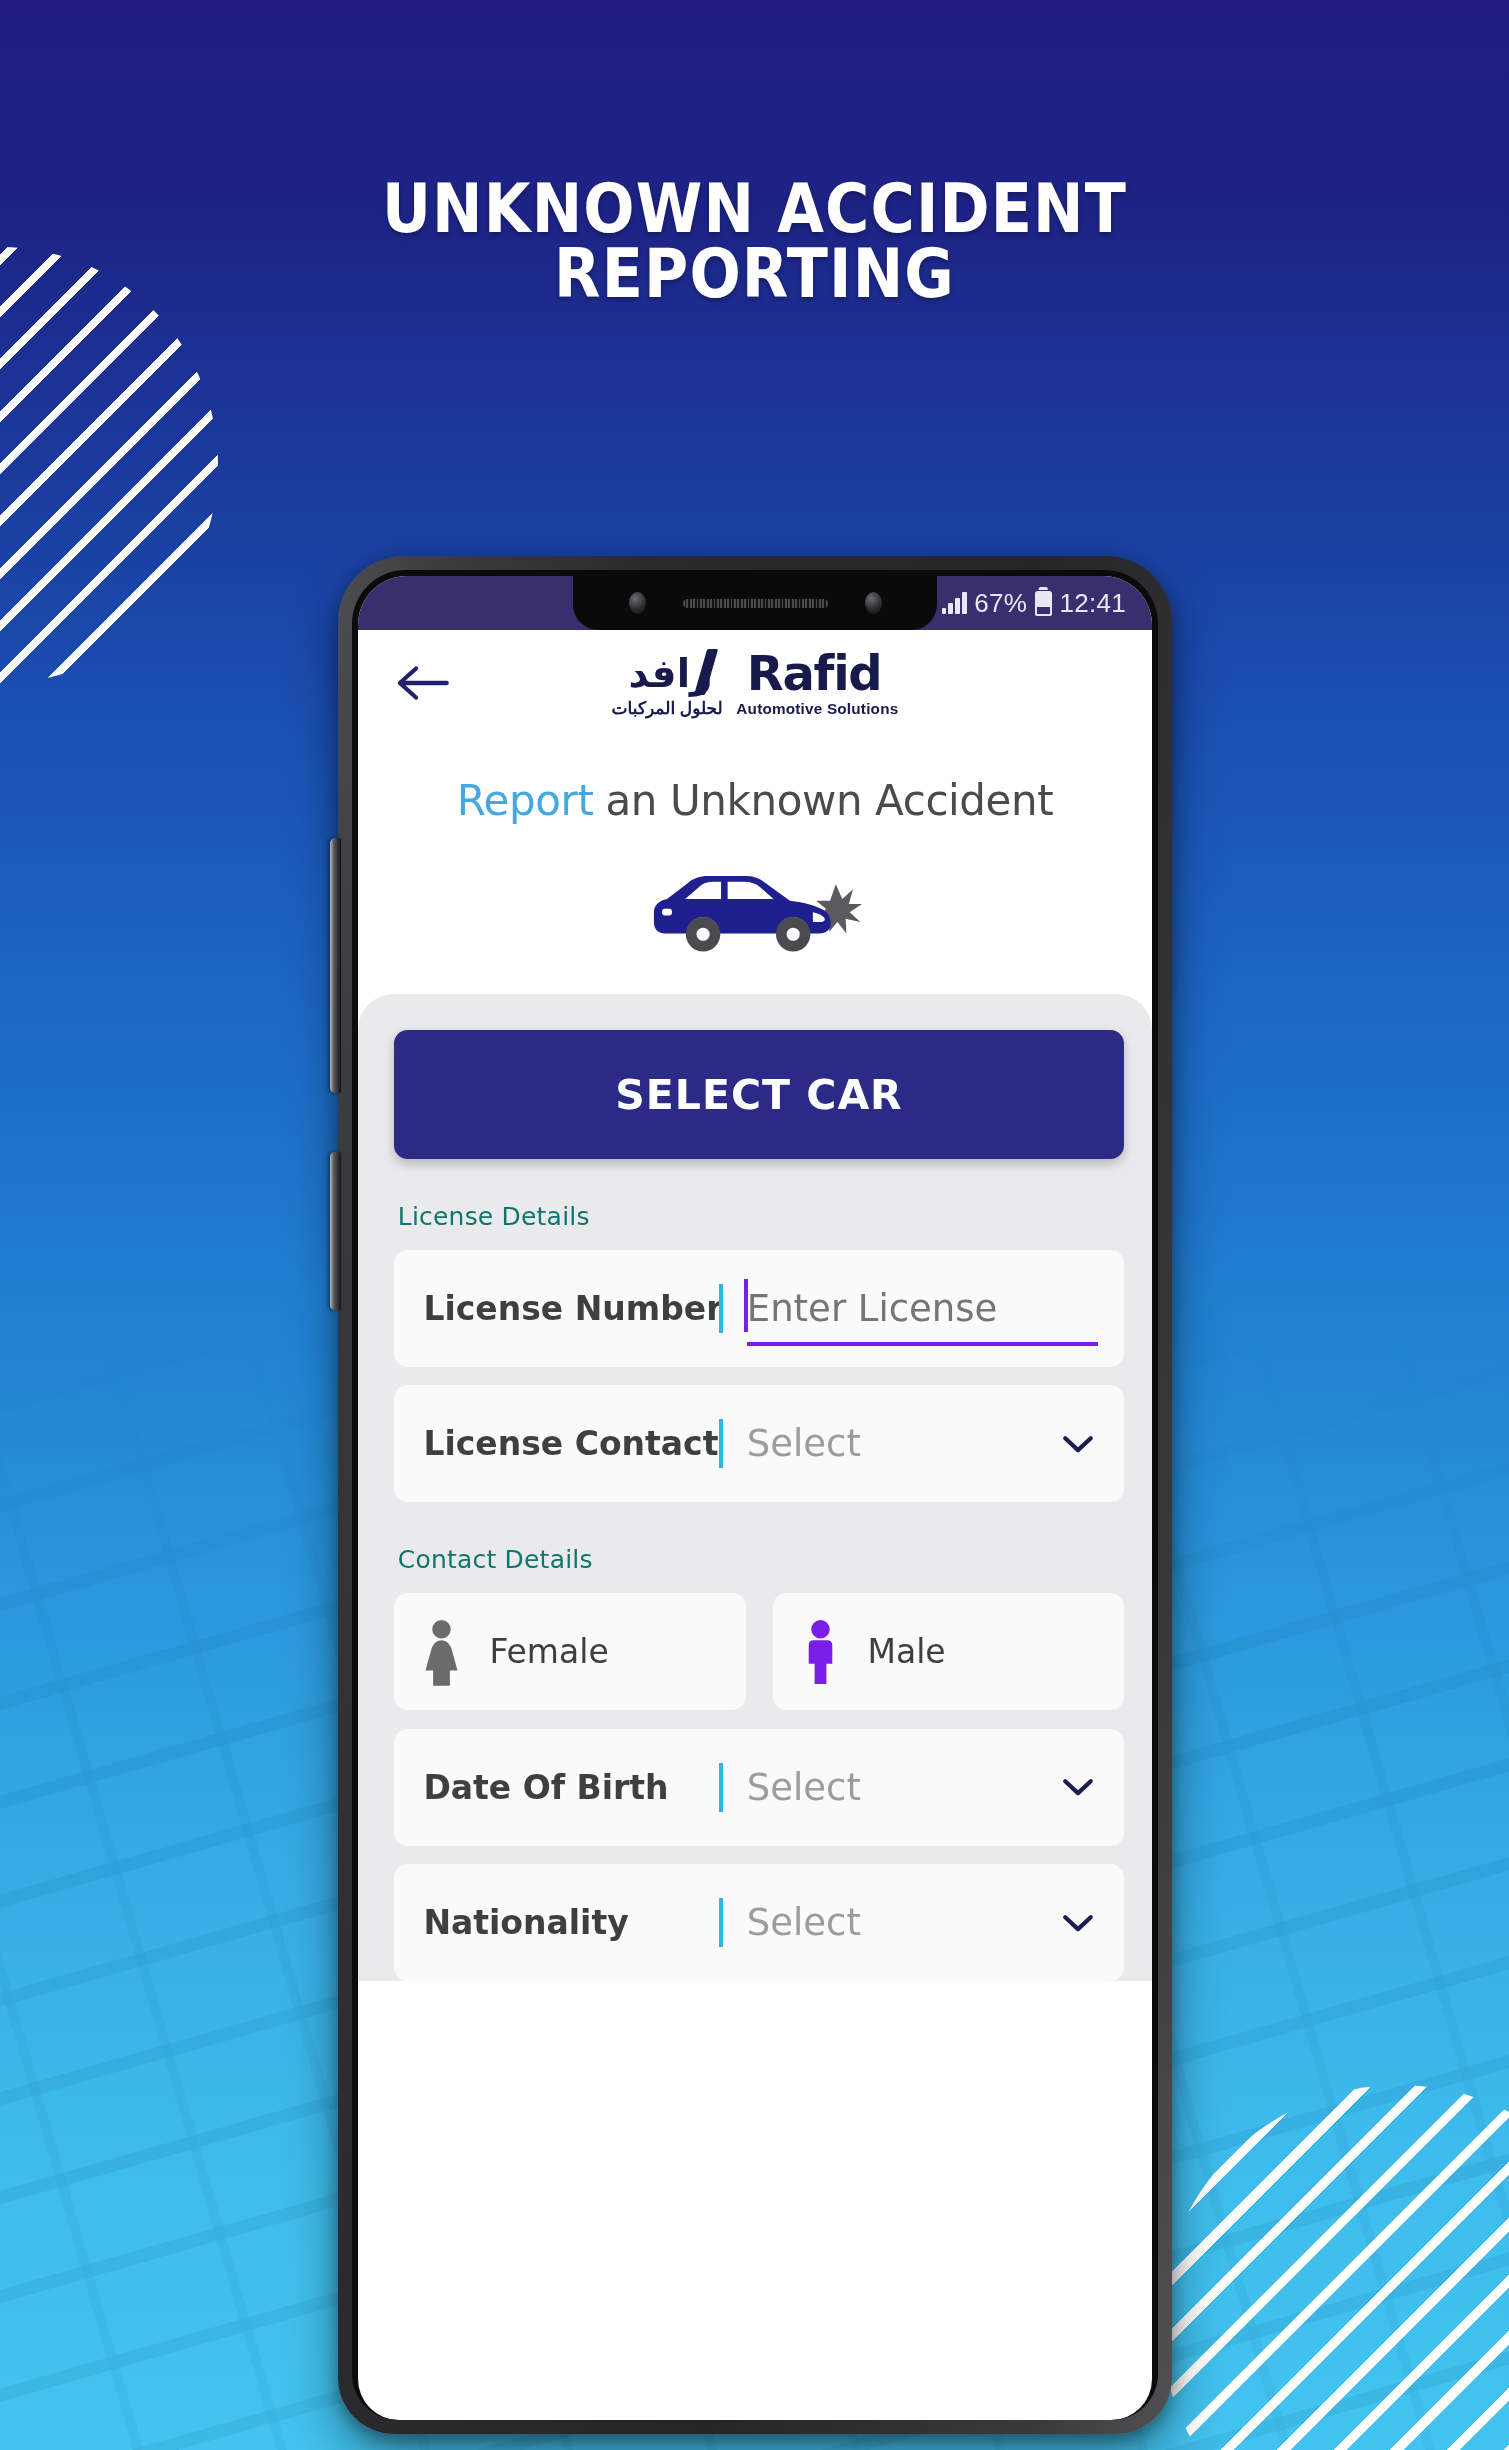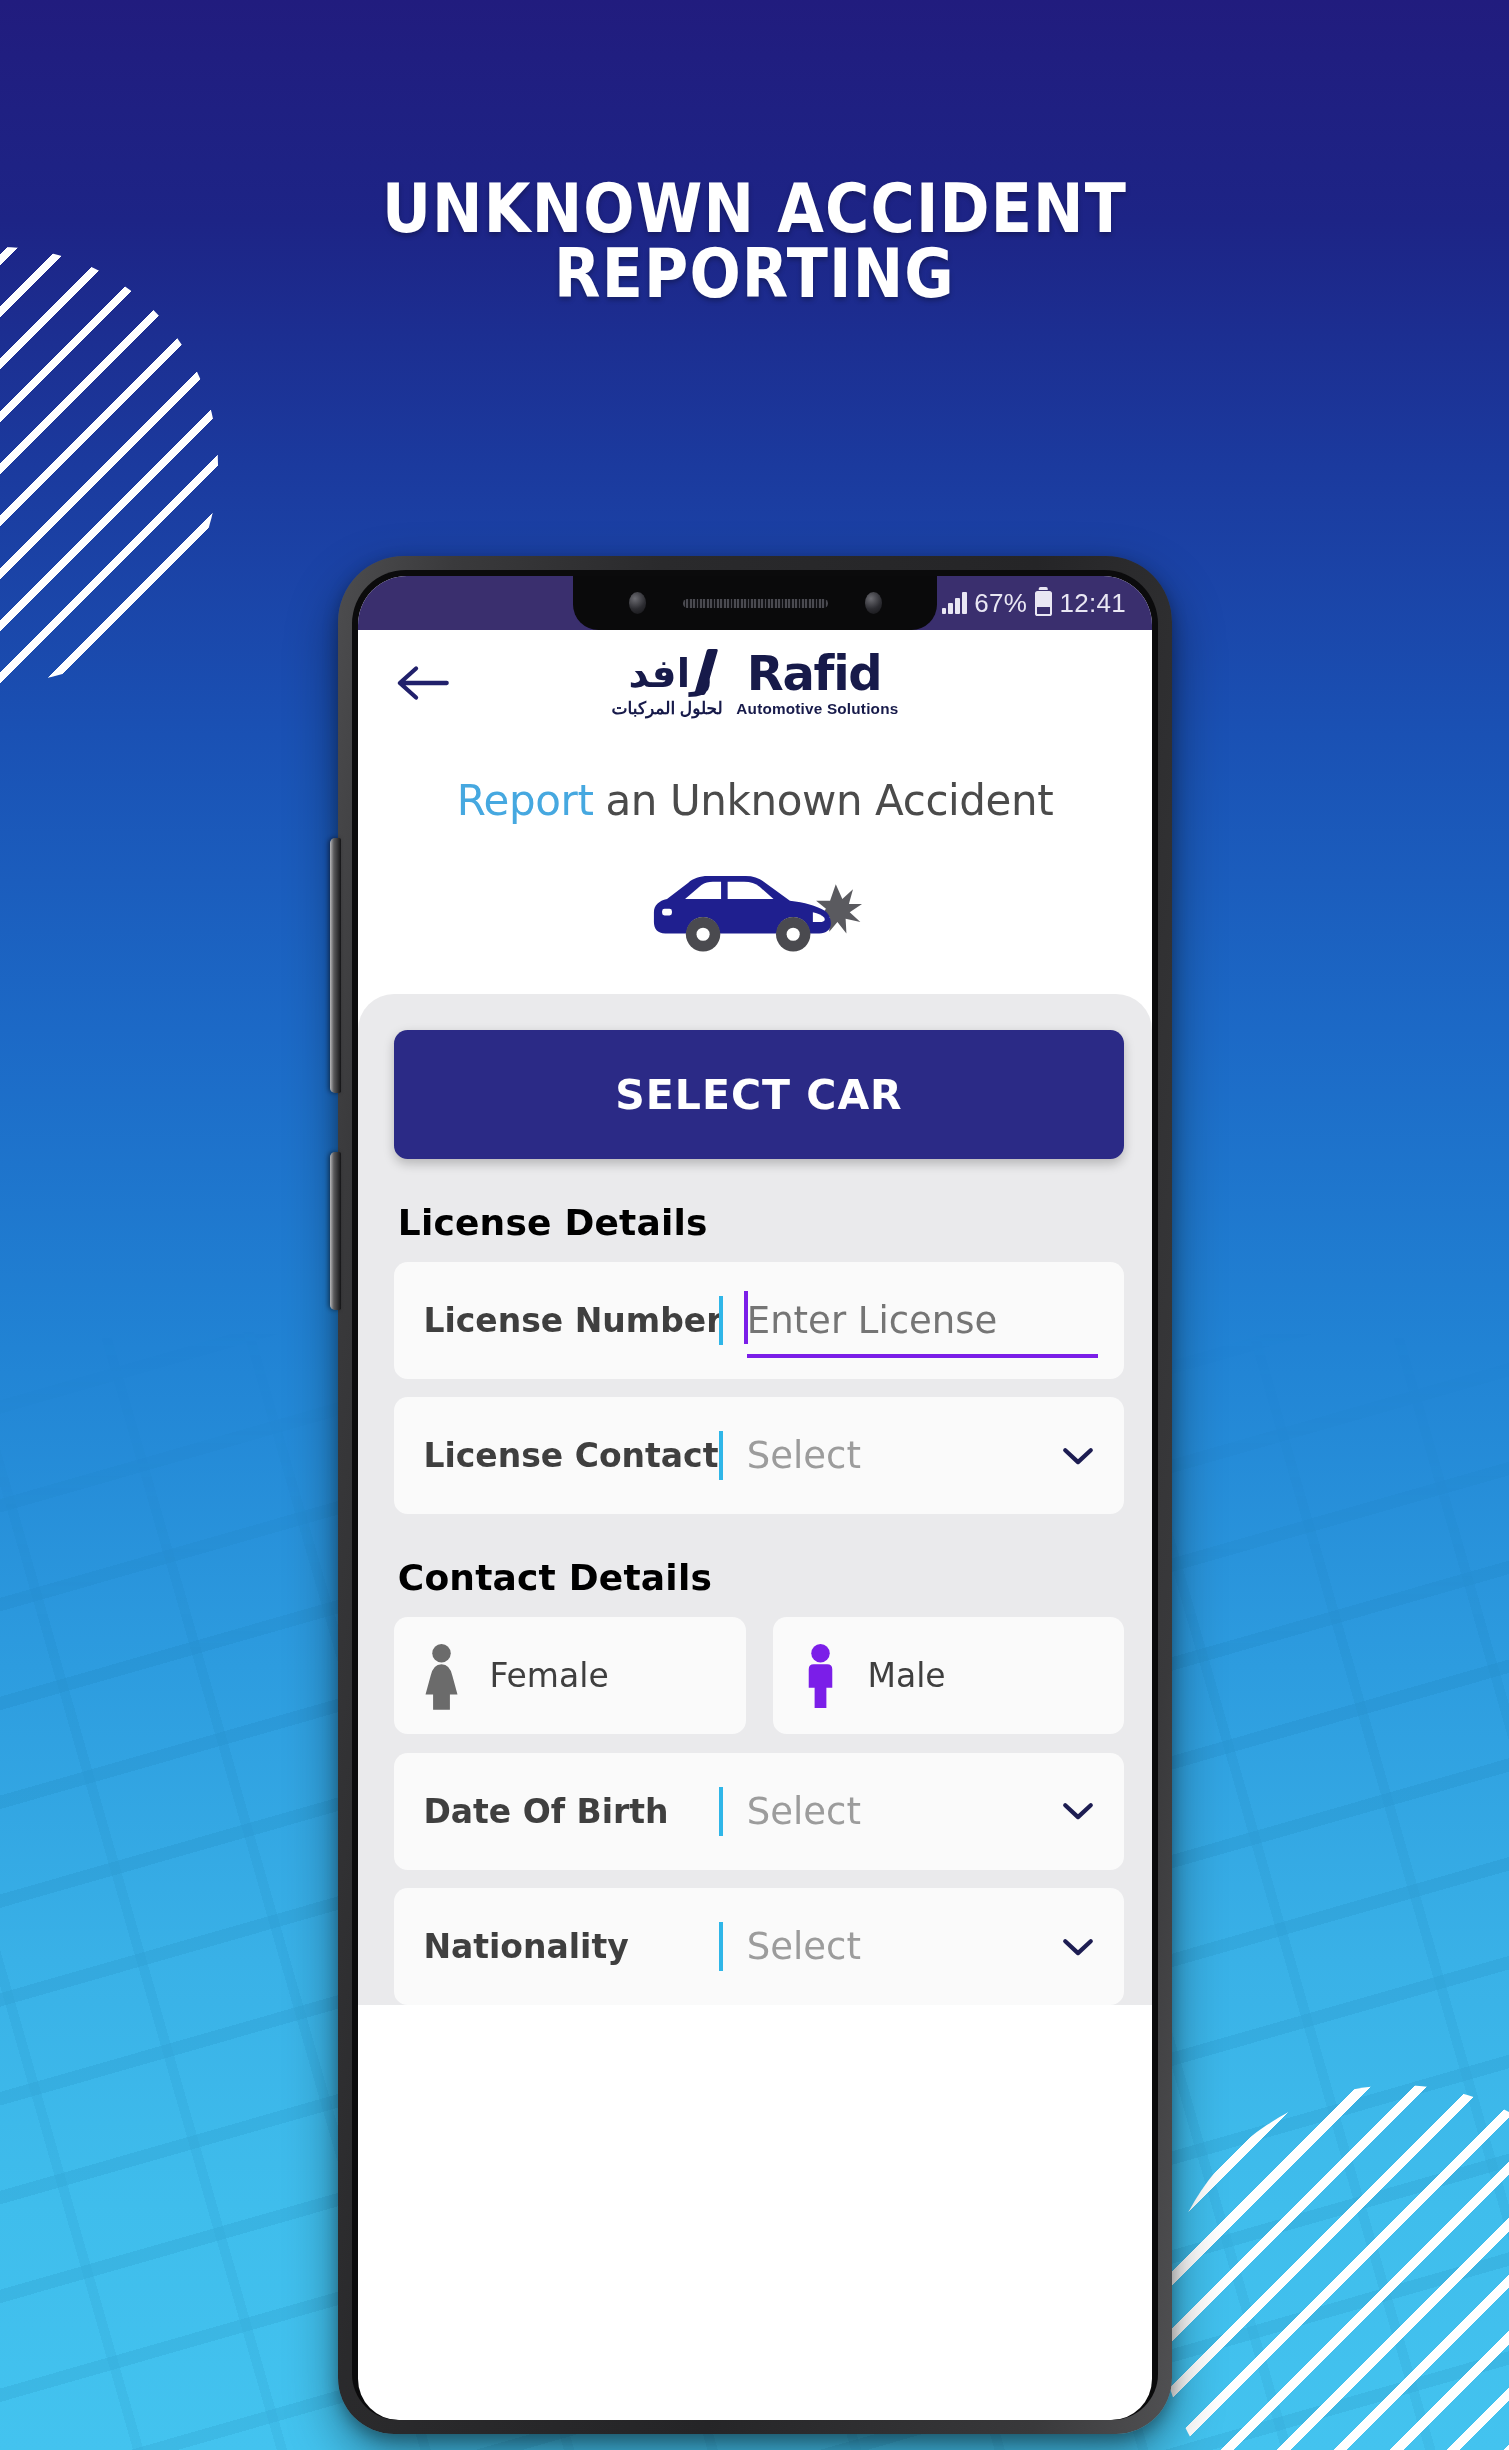--- a/index.html
+++ b/index.html
@@ -201,21 +201,21 @@
     display:block; width:100%; height:129px;
     background:#2b2a86; color:#fff;
     border:none; border-radius:13.6px;
     font-family:"DejaVu Sans", sans-serif;
     font-weight:bold; font-size:41px; letter-spacing:1px;
     box-shadow:0 4.3px 10.2px rgba(0,0,0,.22);
     cursor:pointer;
   }
   .section-title{
     font-family:"DejaVu Sans", sans-serif;
-    font-weight:bold; font-size:36px; color:#000000;
+    font-weight:normal; font-size:25px; color:#0f766e;
     margin:43px 0 18.7px 3.4px; letter-spacing:0.2px;
   }
   .field{
     background:#fafafa; border-radius:13.6px;
     height:117px; margin-bottom:18.7px;
     display:flex; align-items:center; padding:0 29px;
     position:relative;
   }
   .field .f-label{
     font-size:33px; color:#3f3f3f; white-space:nowrap;

